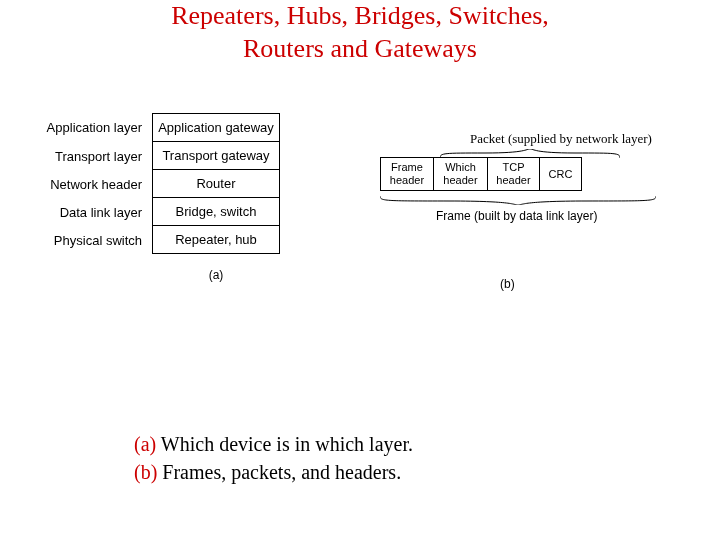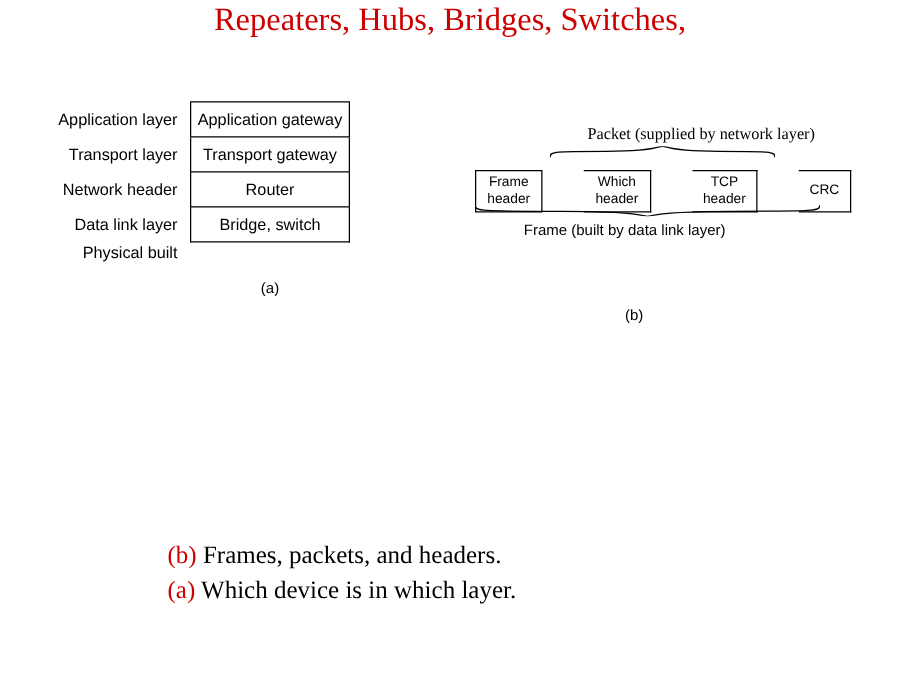--- a/index.html
+++ b/index.html
@@ -79,24 +79,23 @@
     .brace-top {
       position: absolute;
       left: 60px;
       top: 18px;
       width: 180px;
       height: 10px;
     }
     .brace-top svg, .brace-bottom svg { display: block; }
     .frame-row {
       position: absolute;
-      top: 37px;
+      top: 26px;
       left: 0;
       display: flex;
-      gap: 33px;
     }
     .frame-cell {
       border: 1px solid #000;
       text-align: center;
       font-size: 11px;
       line-height: 1.2;
       padding: 3px 4px;
       display: flex;
       flex-direction: column;
       justify-content: center;
@@ -110,21 +109,21 @@
     .brace-bottom {
       position: absolute;
       top: 64px;
       left: 0;
       width: 276px;
       height: 10px;
     }
     .frame-label {
       position: absolute;
       top: 78px;
-      left: 39px;
+      left: 56px;
       font-size: 12px;
       text-align: right;
     }
     .label-b {
       position: absolute;
       top: 146px;
       left: 120px;
       font-size: 12px;
     }
     
@@ -136,20 +135,21 @@
       color: #000;
       line-height: 1.4;
     }
     .cap-letter { color: #c00; }
   </style>
 </head>
 <body>
 
 <h1 class="title">
   <span>Repeaters, Hubs, Bridges, Switches,</span><br>
+  <span>Routers and Gateways</span>
 </h1>
 
 <div class="content">
 
   <div class="part-a">
     <div class="row-a">
       <div class="layer-label">Application layer</div>
       <div class="device-box">Application gateway</div>
     </div>
     <div class="row-a">
@@ -158,21 +158,22 @@
     </div>
     <div class="row-a">
       <div class="layer-label">Network header</div>
       <div class="device-box">Router</div>
     </div>
     <div class="row-a">
       <div class="layer-label">Data link layer</div>
       <div class="device-box">Bridge, switch</div>
     </div>
     <div class="row-a">
-      <div class="layer-label">Physical built</div>
+      <div class="layer-label">Physical switch</div>
+      <div class="device-box">Repeater, hub</div>
     </div>
     <div class="label-a">(a)</div>
   </div>
 
   <div class="part-b">
     <div class="packet-label">Packet (supplied by network layer)</div>
     <div class="brace-top">
       <svg width="180" height="10" viewBox="0 0 180 10">
         <path d="M0,9 C0,4 4,4 45,4 C86,4 86,0 90,0 C94,0 94,4 135,4 C176,4 180,4 180,9" stroke="#000" fill="none" stroke-width="1"></path>
       </svg>
@@ -200,18 +201,18 @@
       </svg>
     </div>
     <div class="frame-label">Frame (built by data link layer)</div>
     <div class="label-b">(b)</div>
   </div>
 
 </div>
 
 <div class="captions">
   <div>
+    <span class="cap-letter">(a)</span><span> Which device is in which layer.</span>
+  </div>
+  <div>
     <span class="cap-letter">(b)</span><span> Frames, packets, and headers.</span>
   </div>
-  <div>
-    <span class="cap-letter">(a)</span><span> Which device is in which layer.</span>
-  </div>
 </div>
 
 </body></html>

